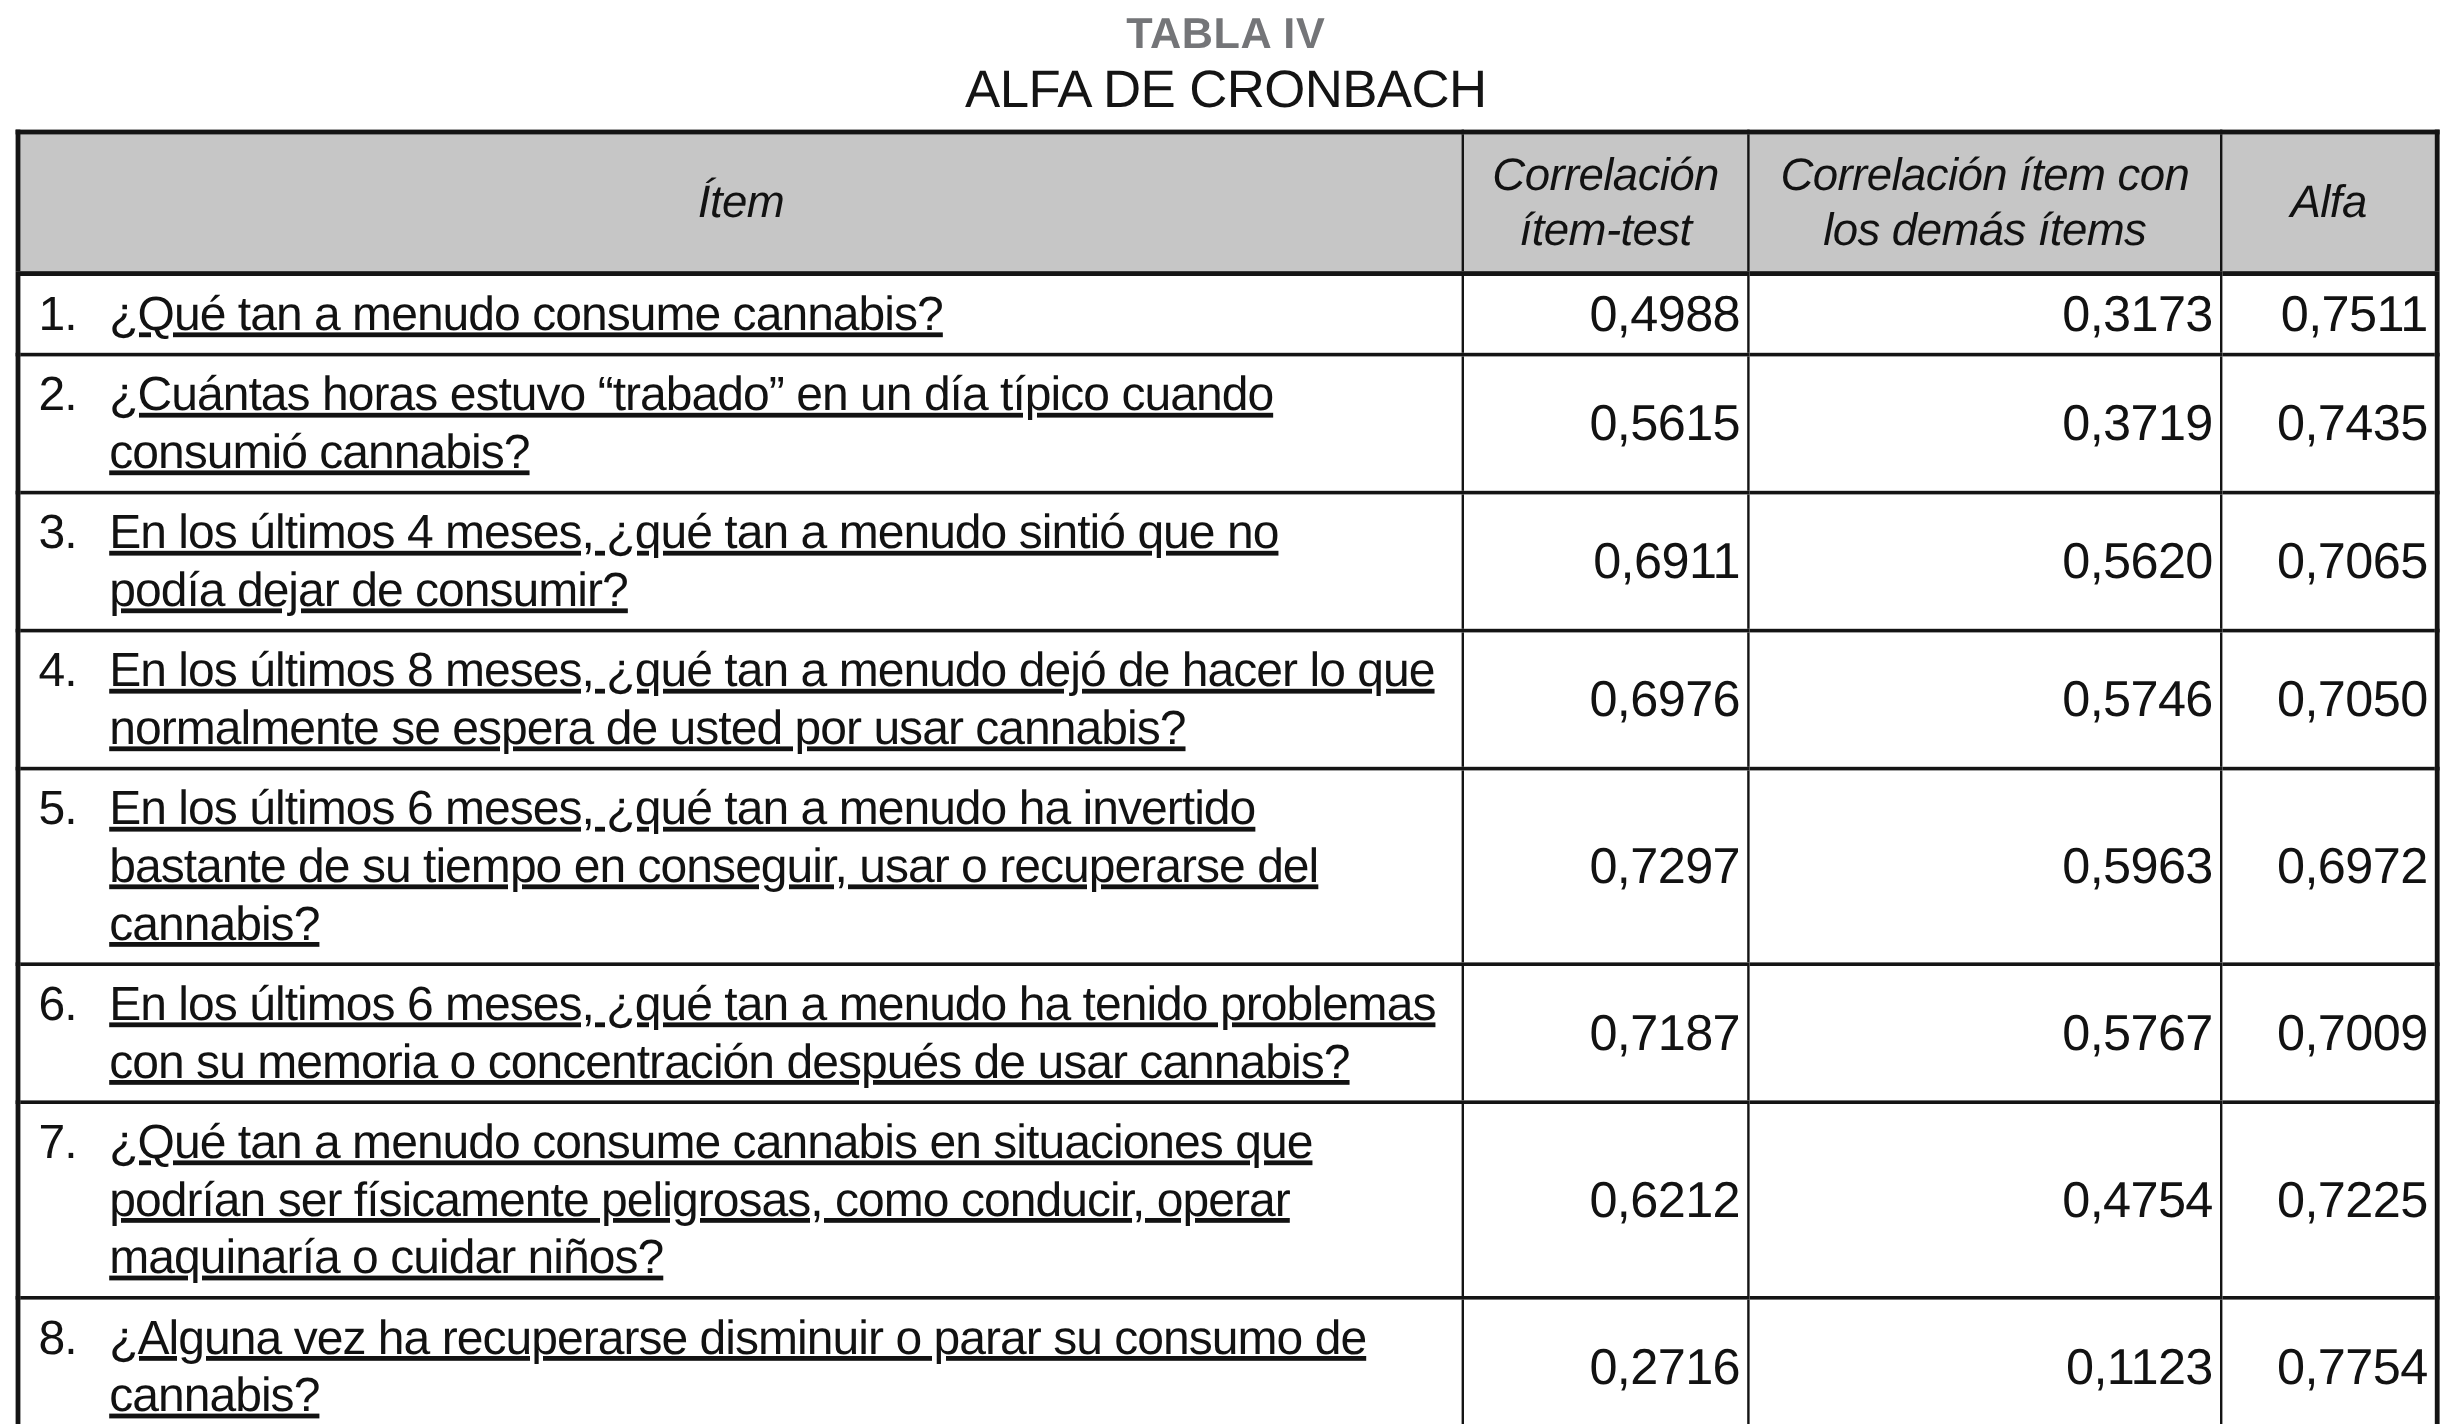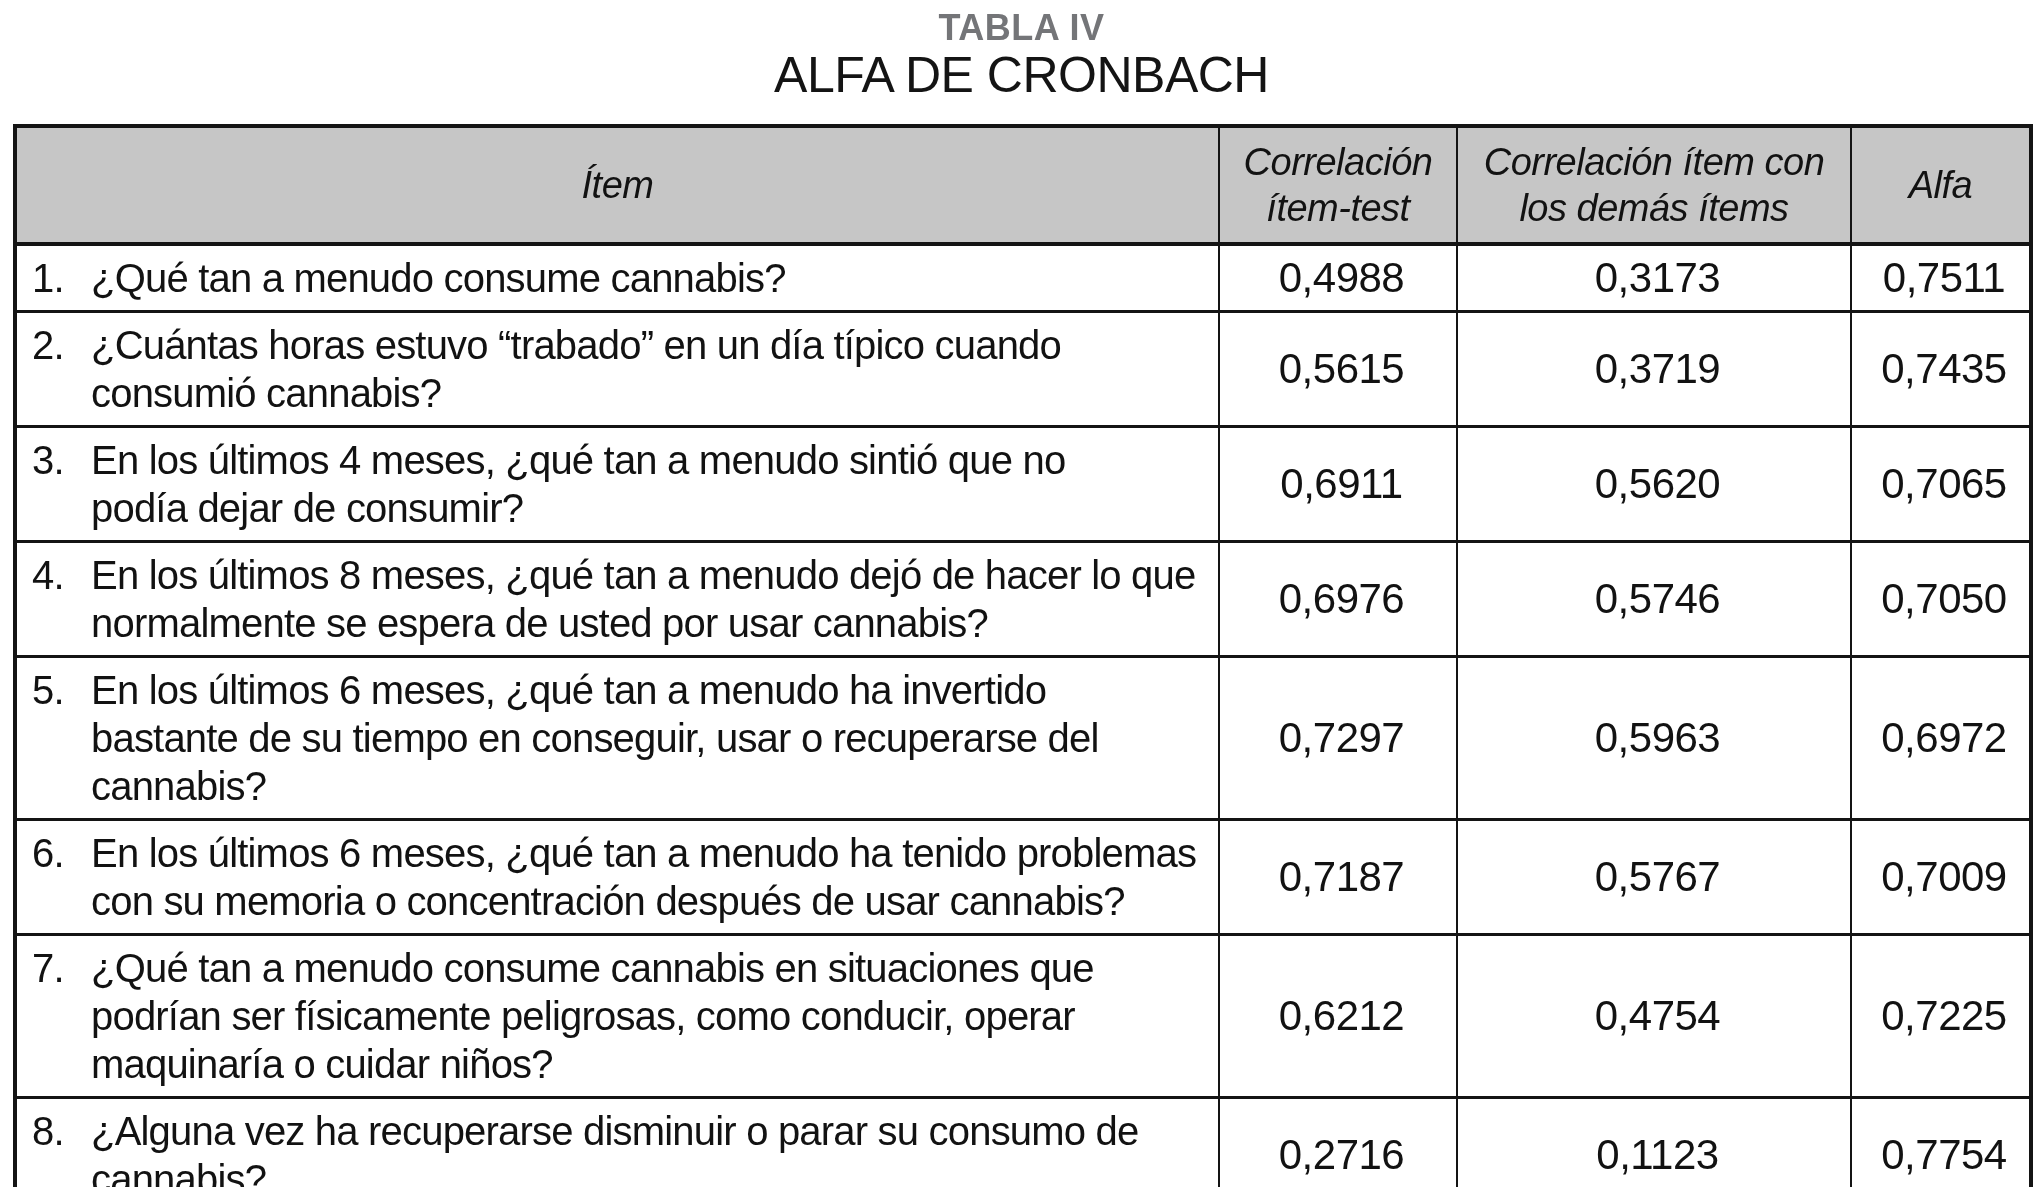--- a/index.html
+++ b/index.html
@@ -17,26 +17,26 @@
     padding-top: 6px;
   }
   .caption .title {
     font-size: 36px;
     font-weight: bold;
     color: #747578;
     line-height: 44px;
     letter-spacing: 0.5px;
   }
   .caption .subtitle {
-    font-size: 50px;
+    font-size: 44px;
     font-weight: normal;
     color: #141414;
     line-height: 50px;
     letter-spacing: -0.5px;
-    margin-bottom: 24px;
+    margin-bottom: 8px;
   }
   table.cronbach {
     border-collapse: collapse;
     table-layout: fixed;
     width: 2016px;
     margin-left: 13px;
     border: 4px solid #141414;
   }
   col.c1 { width: 1204px; }
   col.c2 { width: 238px; }
@@ -72,25 +72,26 @@
     display: flex;
     align-items: flex-start;
   }
   td.item .num {
     flex: 0 0 59px;
     white-space: nowrap;
   }
   td.item .txt {
     flex: 1 1 auto;
     white-space: pre-line;
+    text-decoration: underline;
   }
   td.val {
     font-size: 42px;
     letter-spacing: -0.5px;
-    text-align: center;
+    text-align: right;
     padding: 6px 6px 6px 13px;
   }
 </style>
 </head>
 <body>
 
 <div class="caption">
   <div class="title">TABLA IV</div>
   <div class="subtitle">ALFA DE CRONBACH</div>
 </div>

